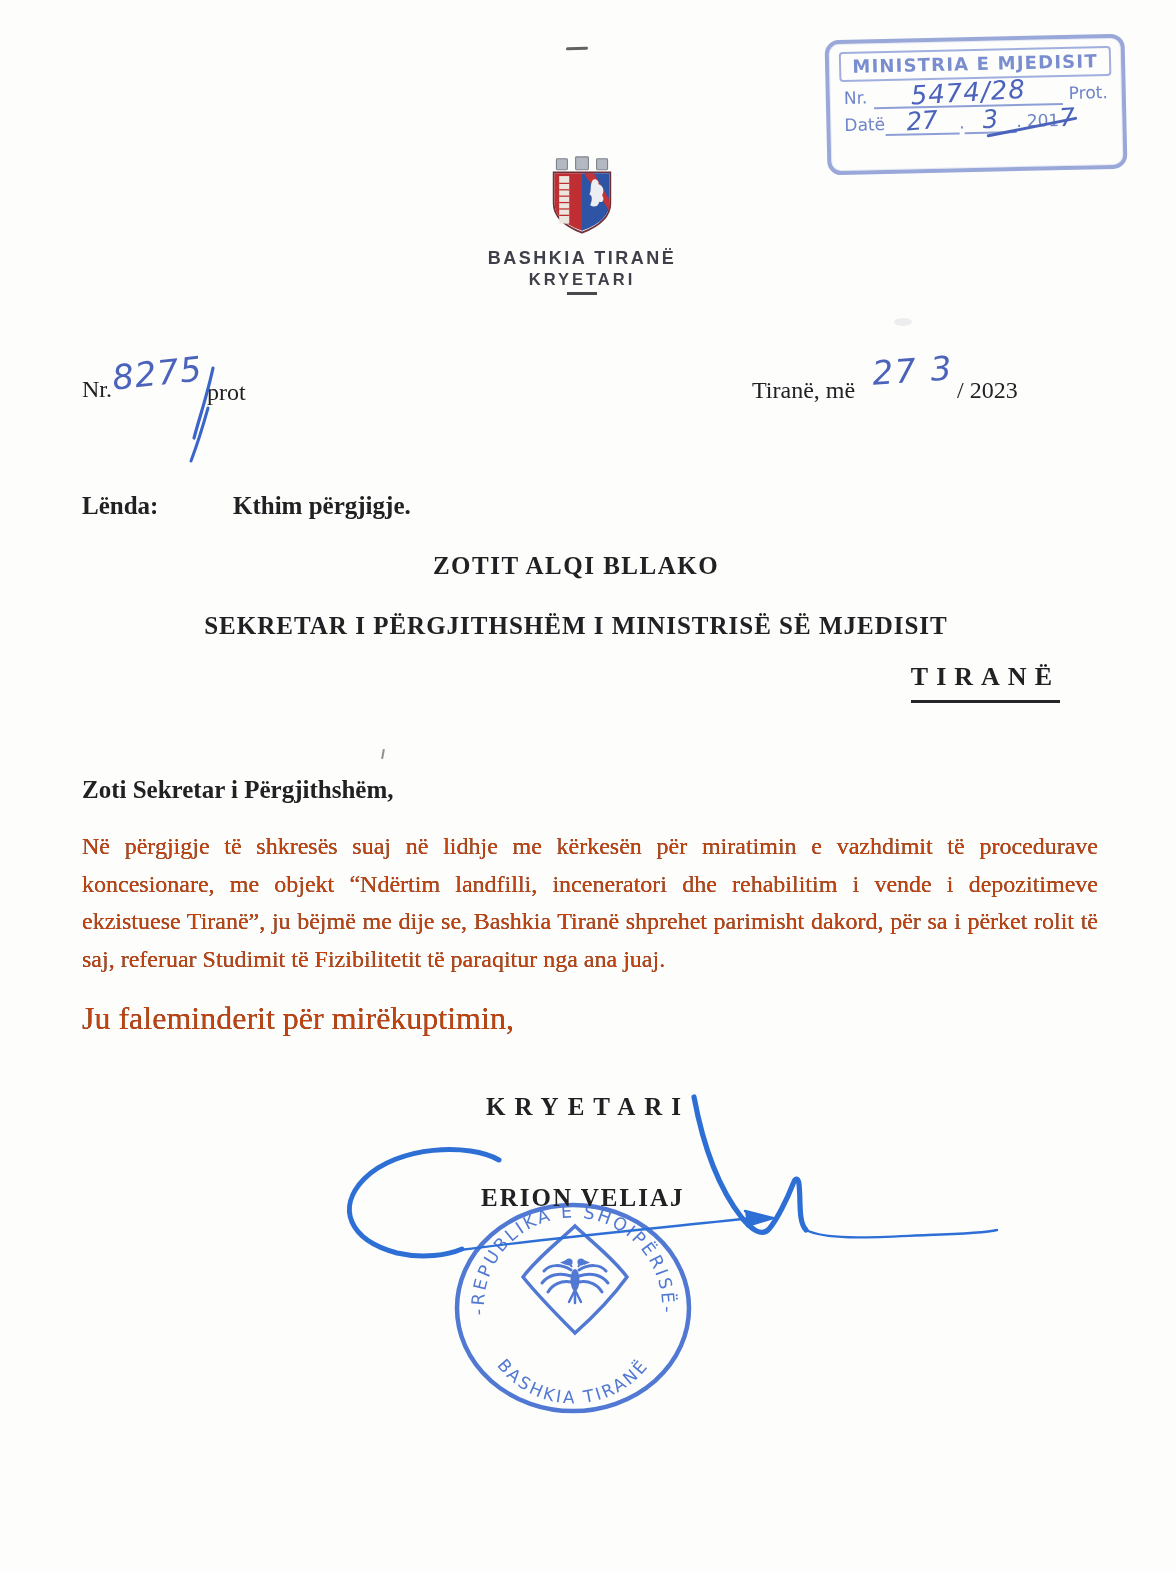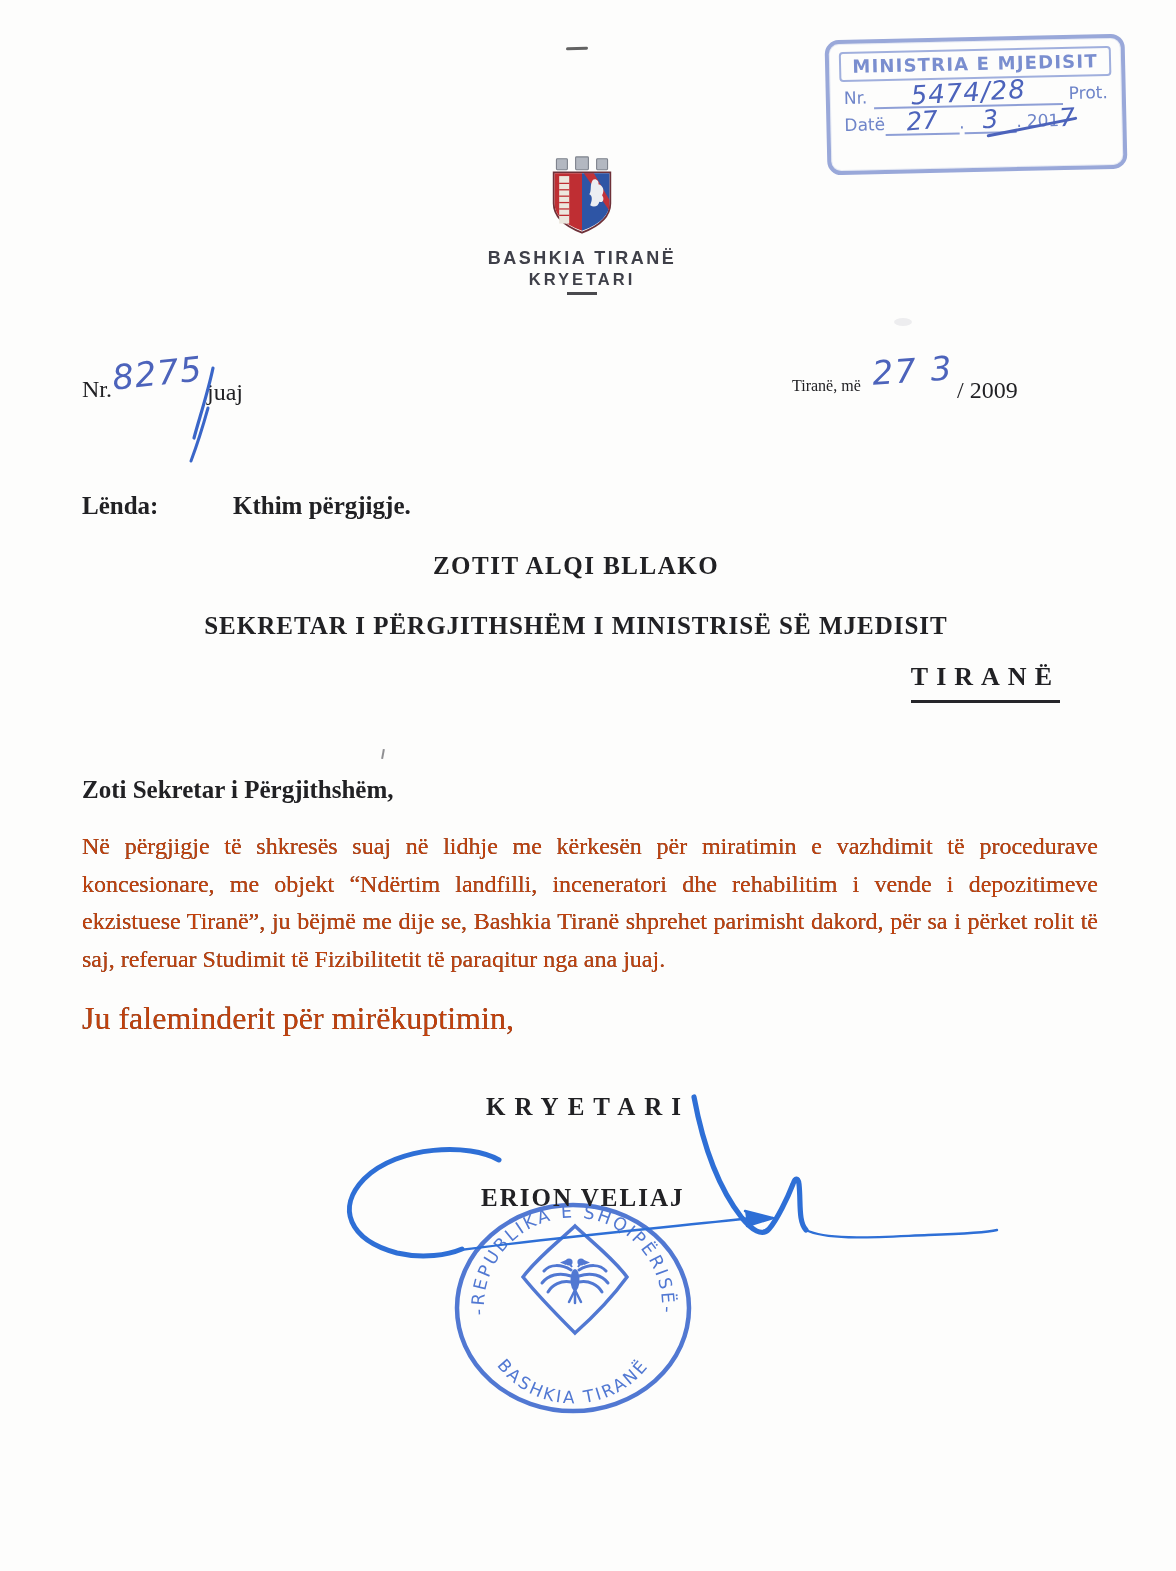--- a/index.html
+++ b/index.html
@@ -42,21 +42,21 @@
   
   .letterhead { left:0; top:156px; width:1176px; text-align:center; transform:translateX(-6px); }
   .lh-org { margin-top:4px; font-size:18px; letter-spacing:2.5px; color:#3f4049; font-weight:bold; font-family:"Liberation Sans", sans-serif; }
   .lh-office { margin-top:1px; font-size:16.5px; letter-spacing:3px; color:#3f4049; font-weight:bold; font-family:"Liberation Sans", sans-serif; }
   .lh-underline { width:30px; height:3px; background:#4a4a4e; margin:3px auto 0; }
 
   
   .ref-nr-label { left:82px; top:376px; font-size:24px; }
   .ref-nr-hw { left:112px; top:353px; font-size:34px; letter-spacing:1px; transform:rotate(-6deg); }
   .ref-prot { left:207px; top:379px; font-size:24px; }
-  .ref-place { left:752px; top:377px; font-size:16px;margin-left:40px; }
+  .ref-place { left:752px; top:377px; font-size:24px; }
   .ref-date-hw { left:872px; top:351px; font-size:33px; letter-spacing:2px; transform:rotate(-4deg); }
   .ref-year { left:957px; top:377px; font-size:24px; }
 
   .subject-label { left:82px; top:492px; font-size:25px; }
   .subject-value { left:233px; top:492px; font-size:25px; }
 
   .head-center { left:0; top:0; width:1176px; text-align:center; transform:translateX(-12px); font-size:25px; }
   .head-1 { top:552px; letter-spacing:1.5px; }
   .head-2 { top:612px; letter-spacing:1px; }
   .head-city { right:116px; top:662px; font-size:26px; letter-spacing:8px;
@@ -172,24 +172,24 @@
 
       <path d="M 12,-20 C 8,-14 11,-9 8,-4 C 12,-2 11,3 9,8 C 13,11 18,9 19,4 C 23,6 25,1 22,-3 C 25,-8 23,-14 18,-15 C 19,-19 15,-22 12,-20 Z" fill="#eceef2"></path>
     </svg>
     <div class="lh-org">BASHKIA TIRANË</div>
     <div class="lh-office">KRYETARI</div>
     <div class="lh-underline"></div>
   </div>
 
   <span class="abs serif ref-nr-label">Nr.</span>
   <span class="abs hw ref-nr-hw">8275</span>
-  <span class="abs serif ref-prot">juaj</span>
+  <span class="abs serif ref-prot">prot</span>
   <span class="abs serif ref-place">Tiranë, më</span>
   <span class="abs hw ref-date-hw">27 3</span>
-  <span class="abs serif ref-year">/ 2009</span>
+  <span class="abs serif ref-year">/ 2023</span>
 
   <span class="abs serif b subject-label">Lënda:</span>
   <span class="abs serif b subject-value">Kthim përgjigje.</span>
 
   <div class="abs serif b head-center head-1">ZOTIT ALQI BLLAKO</div>
   <div class="abs serif b head-center head-2">SEKRETAR I PËRGJITHSHËM I MINISTRISË SË MJEDISIT</div>
   <span class="abs serif b head-city">TIRANË</span>
 
   <div class="abs serif b salutation">Zoti Sekretar i Përgjithshëm,</div>
   <div class="abs serif body-text paragraph">Në përgjigje të shkresës suaj në lidhje me kërkesën për miratimin e vazhdimit të procedurave koncesionare, me objekt “Ndërtim landfilli, inceneratori dhe rehabilitim i vende i depozitimeve ekzistuese Tiranë”, ju bëjmë me dije se, Bashkia Tiranë shprehet parimisht dakord, për sa i përket rolit të saj, referuar Studimit të Fizibilitetit të paraqitur nga ana juaj.</div>

